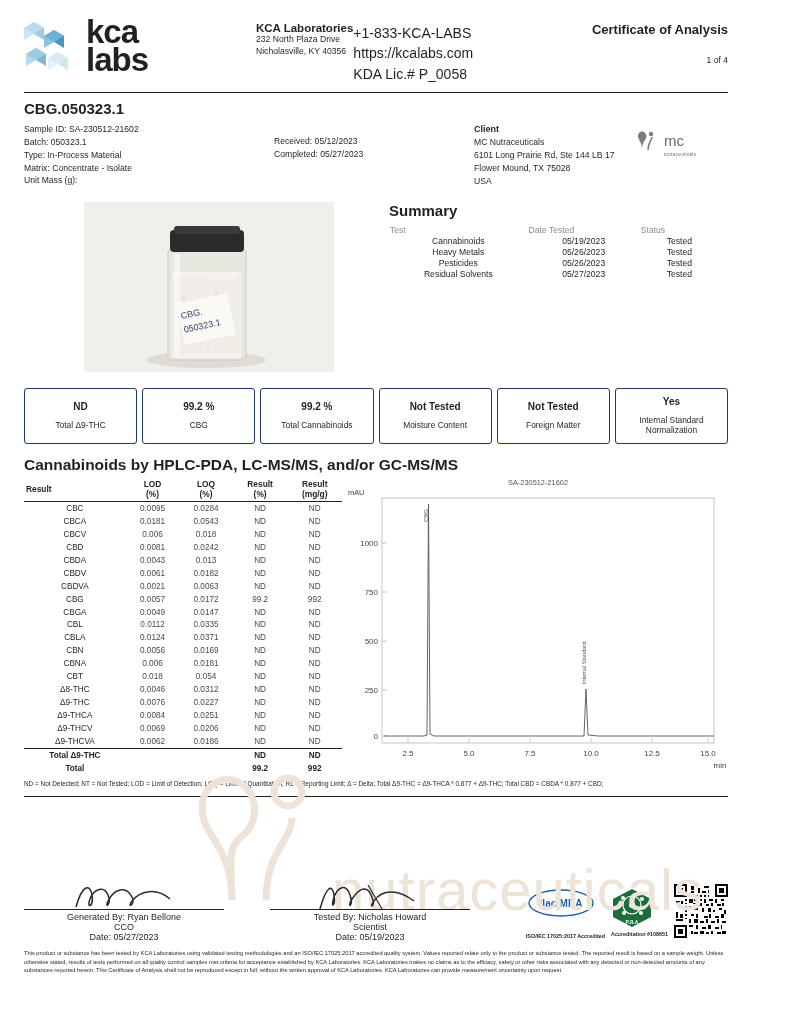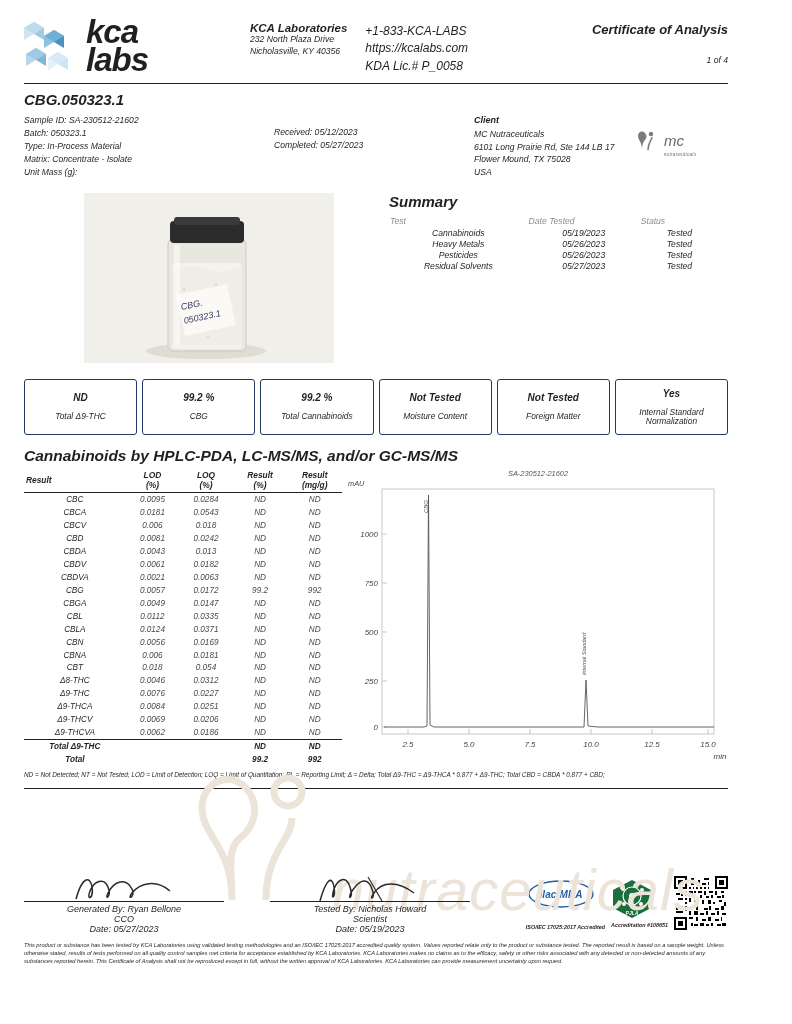--- a/index.html
+++ b/index.html
@@ -4,45 +4,45 @@
 <style>
   * { box-sizing: border-box; }
   html, body { margin:0; padding:0; }
   body {
     width:792px; height:1024px;
     font-family:"Liberation Sans", sans-serif;
     color:#231f20; background:#fff;
     position:relative; overflow:hidden;
     font-size:8px;
   }
-  .page { position:relative; width:752px; height:1024px; padding:0 24px;font-style:italic; }
+  .page { position:relative; width:752px; height:1024px; padding:0 24px; }
 
   
   .watermark {
     position:absolute; left:180px; top:760px; width:560px; height:200px;
     pointer-events:none; z-index:0;
   }
   .wm-text {
     font-family:"Liberation Sans", sans-serif;
     font-size:58px; color:#ece4d8; letter-spacing:1px;
     position:absolute; left:152px; top:96px;
   }
   .wm-mark { position:absolute; left:0; top:0; }
 
   
   .hdr { display:flex; align-items:flex-start; padding-top:18px; }
   .logo-wrap { display:flex; align-items:center; width:210px; }
   .cubes { position:relative; width:56px; height:56px; margin-right:6px; }
   .kca-text { line-height:0.86; }
   .kca-text .k1 { font-size:33px; font-weight:bold; letter-spacing:-1px; color:#231f20; }
   .kca-text .k2 { font-size:33px; font-weight:bold; letter-spacing:-1px; color:#231f20; }
-  .lab-info { margin-left:16px; padding-top:4px; }
+  .lab-info { margin-left:22px; padding-top:4px; }
   .lab-name { font-size:11.5px; font-weight:bold; }
   .lab-addr { font-size:8.6px; color:#231f20; line-height:1.35; }
-  .lab-contact { margin-left:18px; padding-top:5px; font-size:12px; line-height:1.45; }
+  .lab-contact { padding-top:5px; font-size:14px; line-height:1.45; }
   .coa-block { margin-left:auto; text-align:right; padding-top:4px; }
   .coa-title { font-size:13px; font-weight:bold; }
   .coa-page { font-size:8.6px; margin-top:18px; }
 
   .hr-thin { border:0; border-top:1px solid #231f20; margin:8px 0 0 0; }
 
   
   .sample-id { font-size:15px; font-weight:bold; margin:7px 0 6px 0; }
   .info-row { display:flex; font-size:8.6px; line-height:1.5; }
   .col-a { width:250px; }

